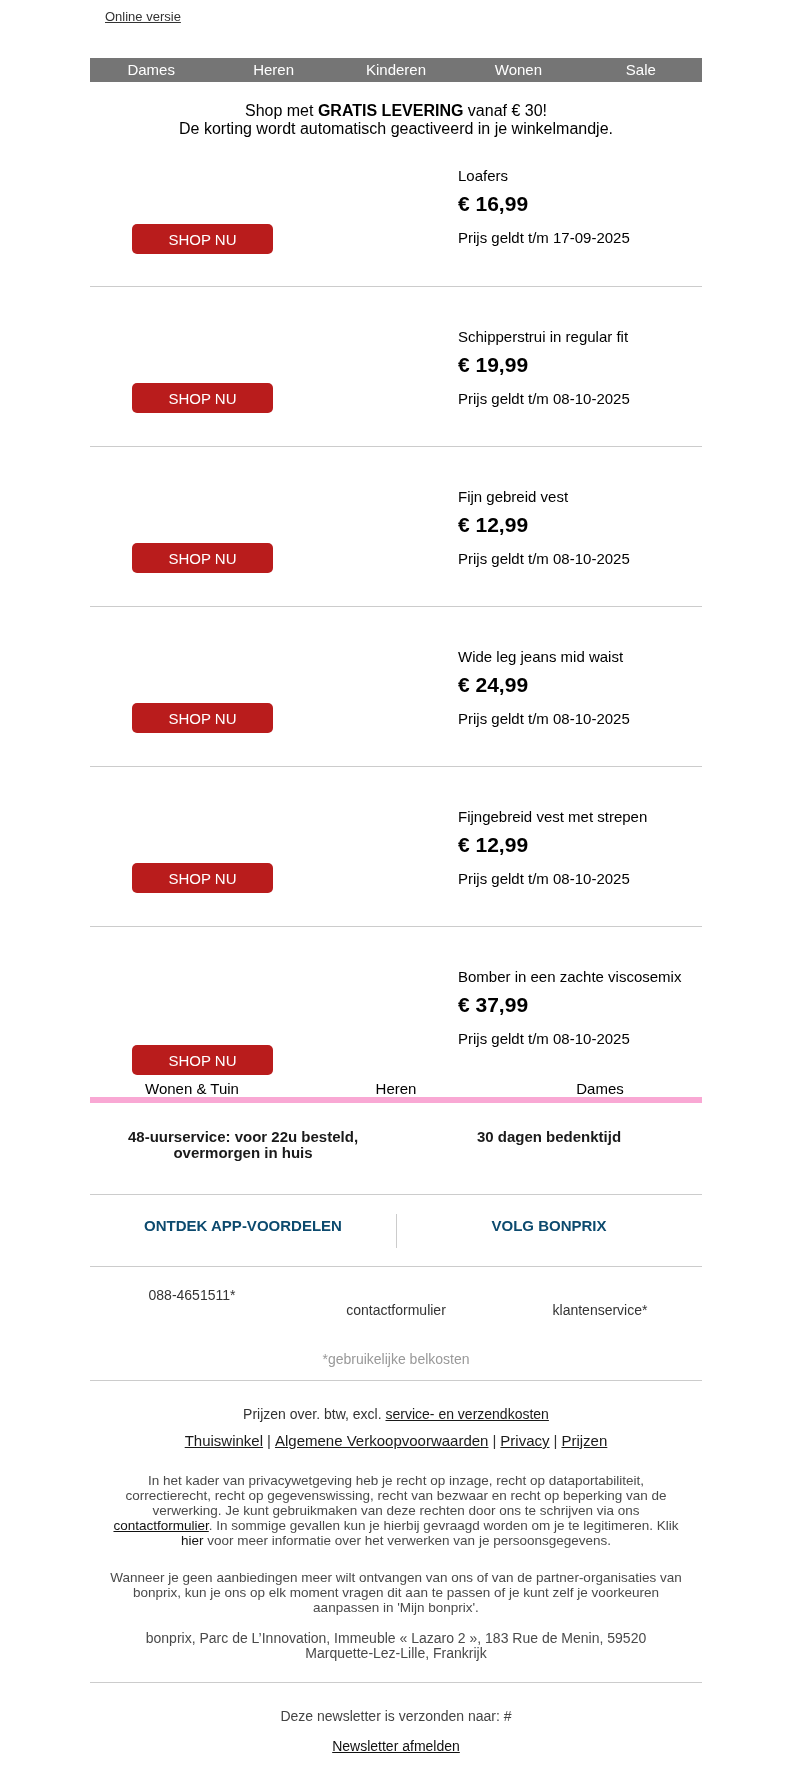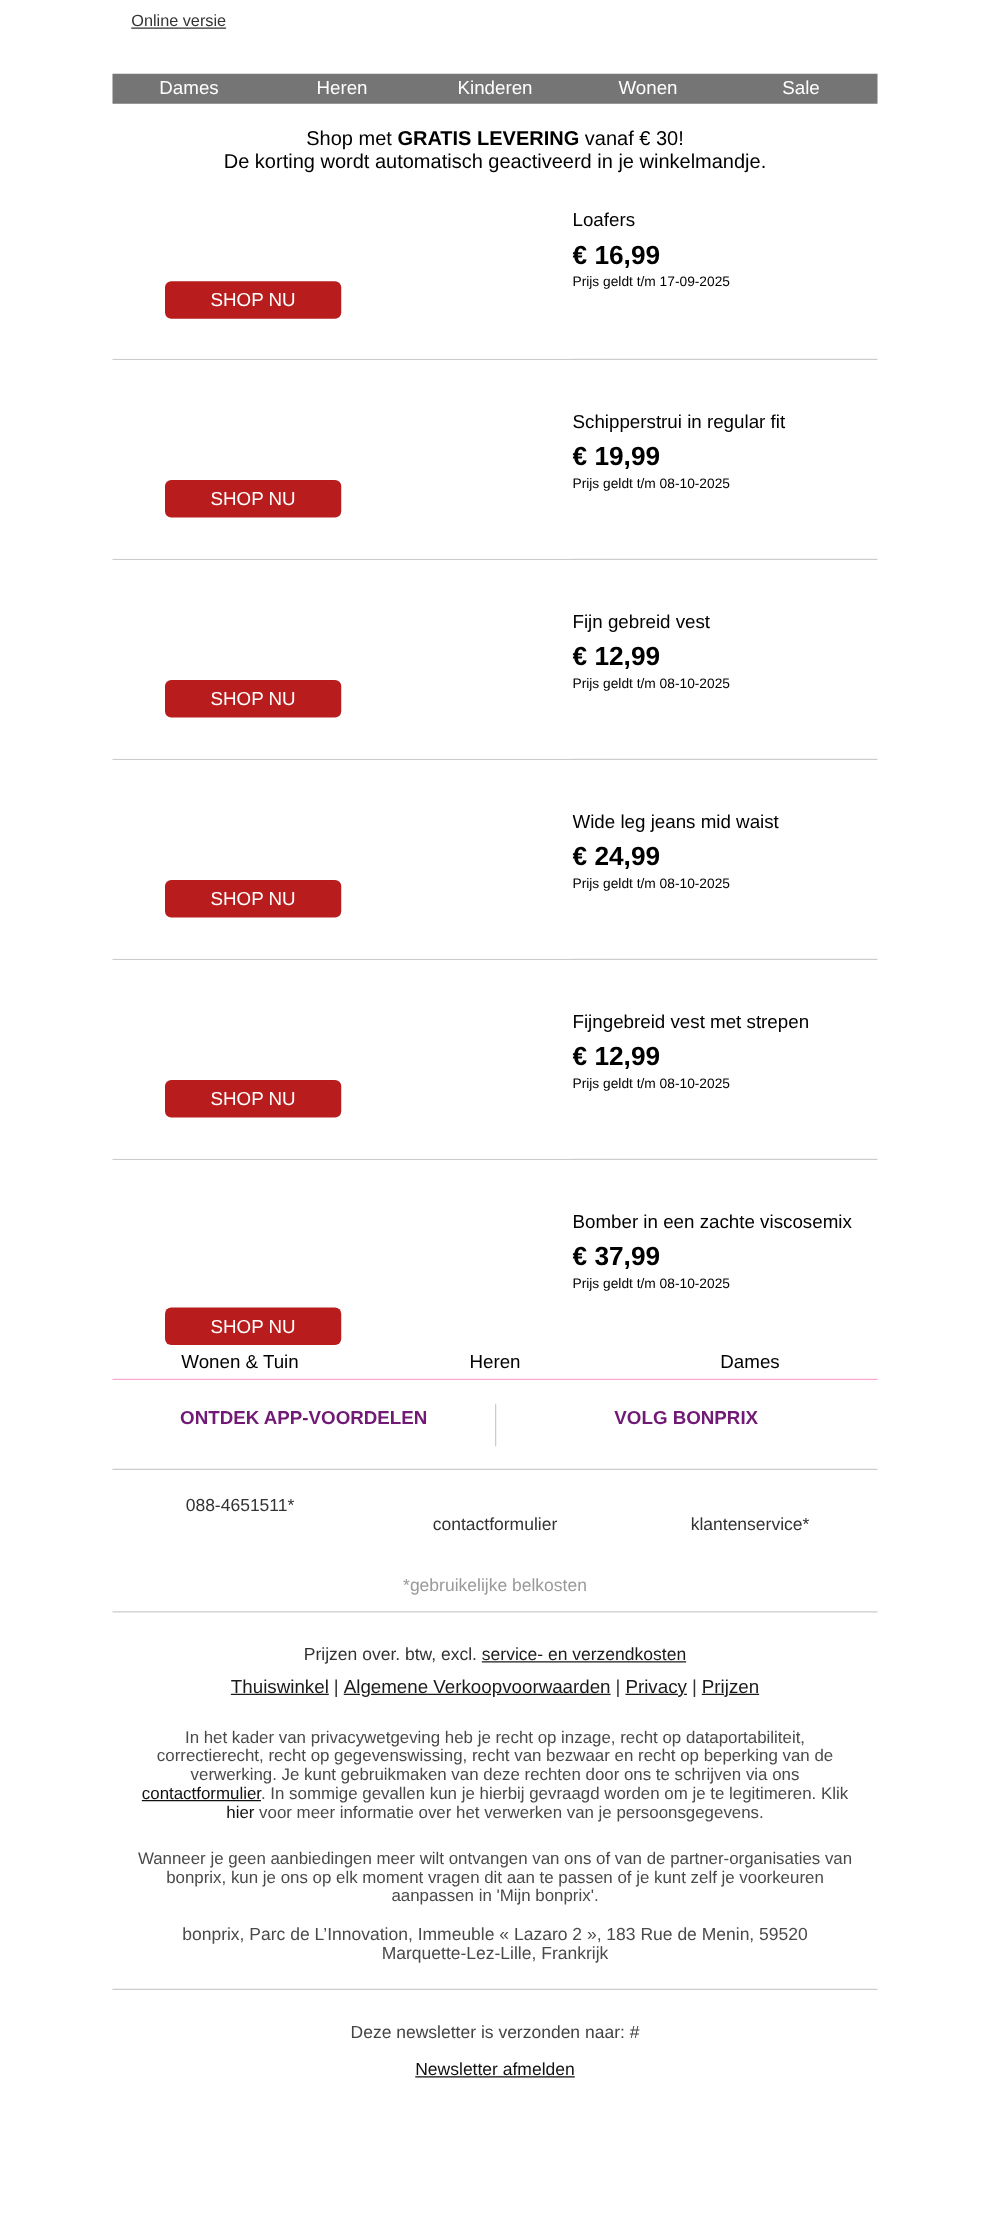--- a/index.html
+++ b/index.html
@@ -42,33 +42,33 @@
     position: absolute; left: 42px; top: 96px; width: 141px; height: 30px;
     background: #b91c1c; color: #ffffff; border: none; border-radius: 5px;
     font-family: "Liberation Sans", sans-serif; font-size: 15px; cursor: pointer;
   }
   .product-row.first .shop-btn { top: 86px; }
   .product-row.tall .shop-btn { top: 118px; }
   .p-right { flex: 1; padding-top: 40px; padding-right: 4px; }
   .product-row.first .p-right { padding-top: 28px; }
   .p-name { font-size: 15px; line-height: 20px; color: #000; }
   .p-price { font-size: 21px; font-weight: 700; margin-top: 6px; color: #000; }
-  .p-validity { font-size: 11px; margin-top: 3px; color: #000; }
-
-  
-  .category-row { display: flex; height: 26px; border-bottom: 1px solid #f9a8d4; padding-top: 2px; }
+  .p-validity { font-size: 15px; margin-top: 13px; color: #000; }
+
+  
+  .category-row { display: flex; height: 26px; border-bottom: 6px solid #f9a8d4; padding-top: 2px; }
   .category-link { flex: 1; text-align: center; font-size: 15px; line-height: 20px; color: #000; cursor: pointer; }
 
   
   .usp-row { display: flex; padding: 26px 0 33px; border-bottom: 1px solid #cccccc; }
   .usp-col { flex: 1; text-align: center; font-size: 15px; font-weight: 700; line-height: 16px; color: #1a1a1a; }
 
   
   .promo-row { display: flex; position: relative; padding: 23px 0 33px; border-bottom: 1px solid #cccccc; }
-  .promo-col { flex: 1; text-align: center; font-size: 15px; font-weight: 700; line-height: 15px; color: #701a75; cursor: pointer; }
+  .promo-col { flex: 1; text-align: center; font-size: 15px; font-weight: 700; line-height: 15px; color: #0c4a6e; cursor: pointer; }
   .v-divider { position: absolute; left: 50%; top: 19px; height: 34px; width: 1px; background: #cccccc; }
 
   
   .contact-section { border-bottom: 1px solid #cccccc; padding-top: 20px; padding-bottom: 13px; }
   .contact-row { display: flex; }
   .contact-col { flex: 1; text-align: center; font-size: 14px; line-height: 16px; color: #333; }
   .contact-col.low { padding-top: 15px; }
   .contact-col.link { cursor: pointer; }
   .belkosten { text-align: center; margin-top: 33px; font-size: 14px; line-height: 16px; color: #999999; }
 
@@ -189,20 +189,27 @@
       <div class="p-validity">Prijs geldt t/m 08-10-2025</div>
     </div>
   </div>
 
   <div class="category-row">
     <div class="category-link">Wonen &amp; Tuin</div>
     <div class="category-link">Heren</div>
     <div class="category-link">Dames</div>
   </div>
 
+  <div class="usp-row">
+    <div class="usp-col">
+      <div>48-uurservice: voor 22u besteld,</div>
+      <div>overmorgen in huis</div>
+    </div>
+    <div class="usp-col">30 dagen bedenktijd</div>
+  </div>
 
   <div class="promo-row">
     <div class="promo-col">ONTDEK APP-VOORDELEN</div>
     <div class="v-divider"></div>
     <div class="promo-col">VOLG BONPRIX</div>
   </div>
 
   <div class="contact-section">
     <div class="contact-row">
       <div class="contact-col">088-4651511*</div>

